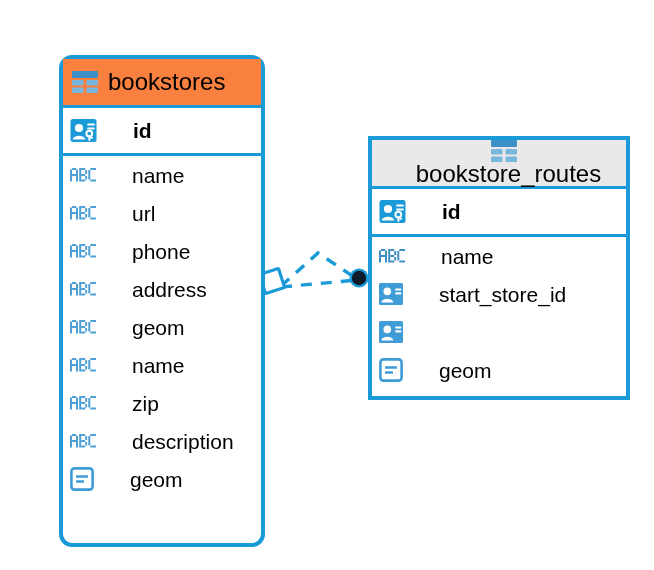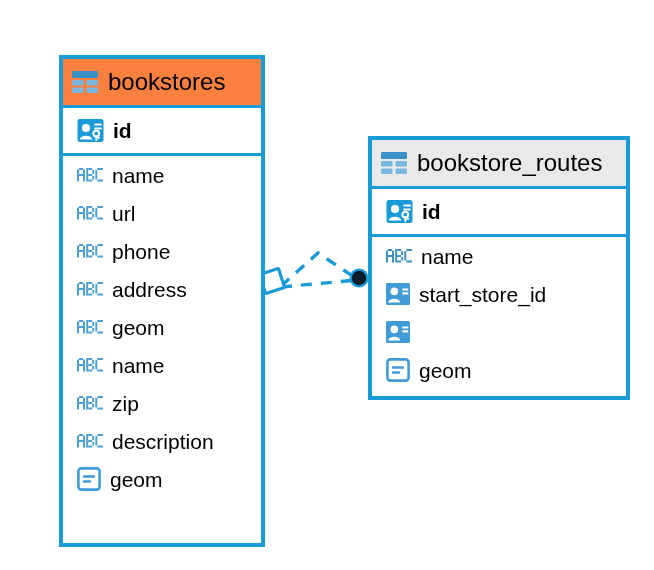--- a/index.html
+++ b/index.html
@@ -32,43 +32,44 @@
   }
 
   .entity-header {
     display: flex;
     align-items: center;
     box-sizing: border-box;
     height: 46px;
     padding-left: 9px;
   }
   .entity-header.orange { background: #f9803f; }
-  .entity-header.grey   { background: #e9e9e9; }
+  .entity-header.grey   { background: #e9e9e9; flex-direction: column; }
 
   .entity-title {
     font-size: 24px;
     color: #000000;
     margin-left: 10px;
     line-height: 1;
     white-space: nowrap;
   }
 
   
   .pk-block {
     border-top: 3px solid #1a9ad7;
     border-bottom: 3px solid #1a9ad7;
   }
   .field-block { }
 
   .field-row {
     display: flex;
     align-items: center;
     height: 38px;
-    padding-left: 14px;
+    padding-left: 7px;
     box-sizing: border-box;
+    gap: 27px;
   }
   .field-row.pk { height: 45px; }
 
   .field-label {
     font-size: 21px;
     color: #000000;
     margin-left: 9px;
     line-height: 1;
     white-space: nowrap;
   }
@@ -114,21 +115,21 @@
     <g>
       <rect x="262" y="271" width="20" height="20" rx="1" transform="rotate(-18 272 281)" fill="#ffffff" stroke="#1a9ad7" stroke-width="3.2"></rect>
     </g>
 
     <g>
       <circle cx="359" cy="278" r="9.5" fill="#1a9ad7"></circle>
       <circle cx="359" cy="278" r="7.2" fill="#0d1b2a"></circle>
     </g>
   </svg>
 
-  <div class="entity" style="left:59px; top:55px; width:206px; height:492px;">
+  <div class="entity" style="left:59px; top:55px; width:206px; height:492px;border-radius:13px;">
 
     <div class="entity-header orange">
       <span class="icon icon-table">
         <svg viewBox="0 0 26 22" width="26" height="22">
           <rect x="0" y="0" width="26" height="7" rx="1.2" fill="#3c90c8"></rect>
           <rect x="0" y="9" width="11.5" height="5.5" rx="1" fill="#79b6dd"></rect>
           <rect x="14.5" y="9" width="11.5" height="5.5" rx="1" fill="#79b6dd"></rect>
           <rect x="0" y="16.5" width="11.5" height="5.5" rx="1" fill="#79b6dd"></rect>
           <rect x="14.5" y="16.5" width="11.5" height="5.5" rx="1" fill="#79b6dd"></rect>
         </svg>

